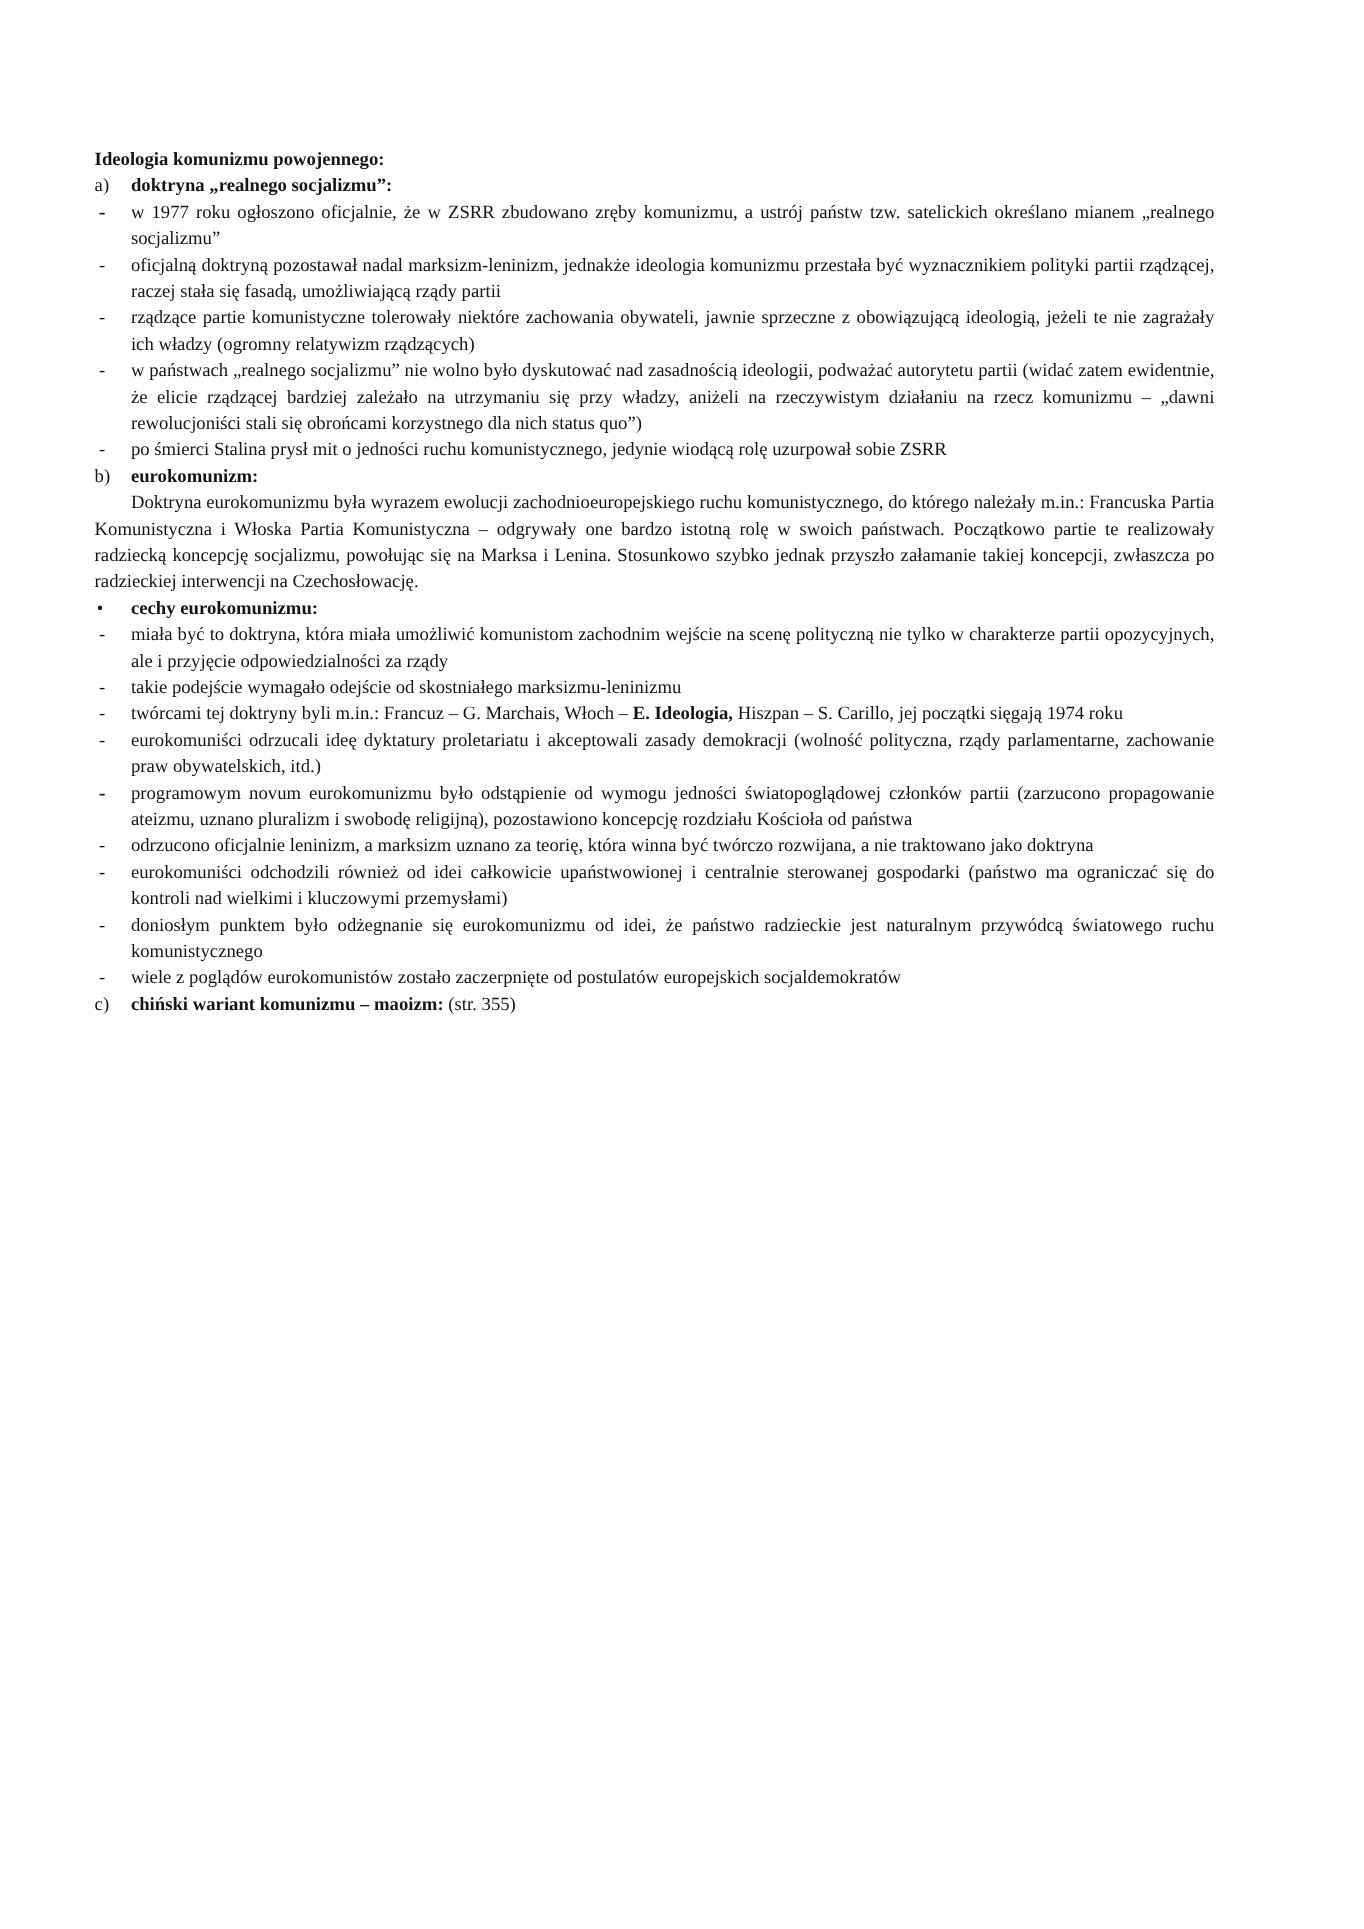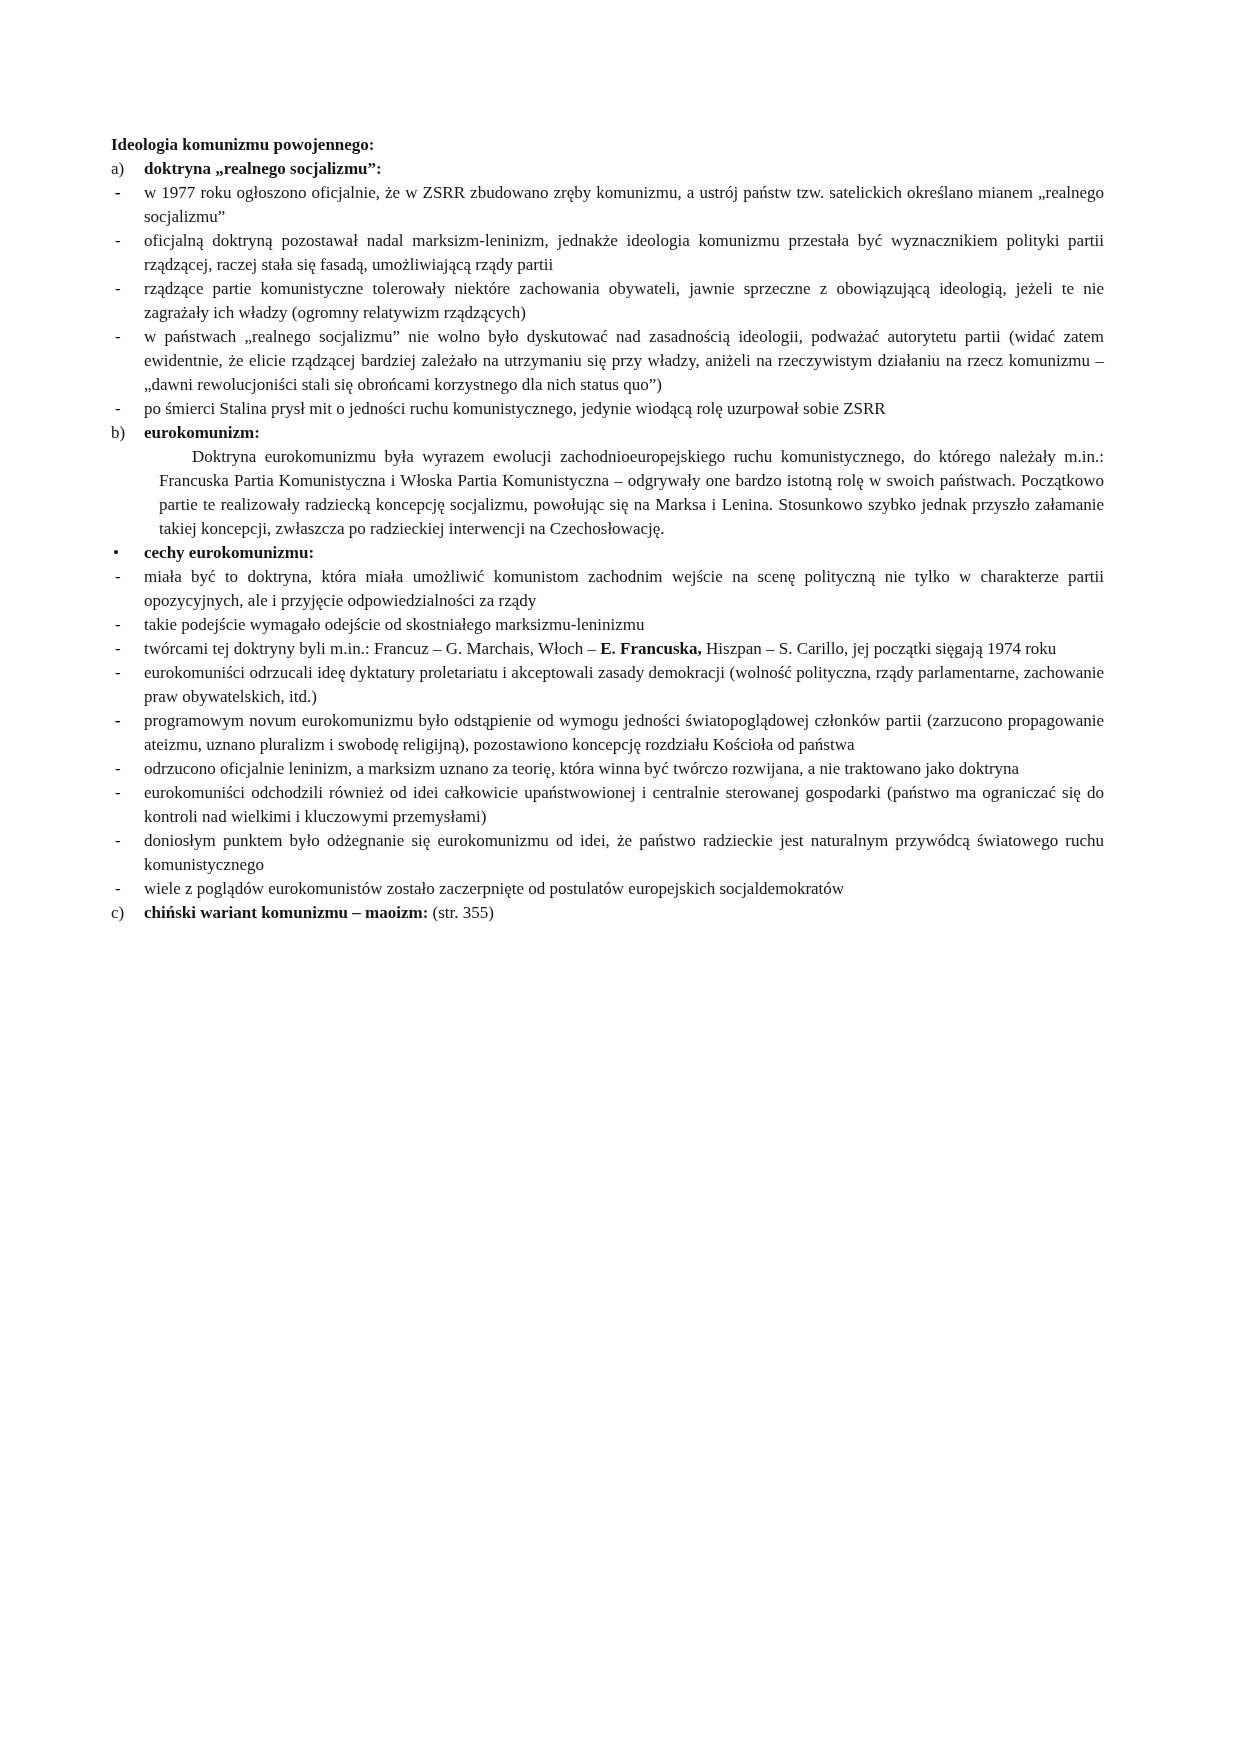--- a/index.html
+++ b/index.html
@@ -2,34 +2,34 @@
 <html><head>
 <meta charset="utf-8">
 <style>
   * { margin: 0; padding: 0; box-sizing: border-box; }
   html, body { background: #ffffff; }
   .page {
     position: relative;
     width: 1240px;
     height: 1754px;
     background: #ffffff;
-    padding: 133px 136px 0 111px;
+    padding: 133px 136px 0 86px;
     font-family: "Liberation Serif", serif;
     font-size: 17px;
     line-height: 24px;
     color: #151515;
     overflow: hidden;
   }
   .block { text-align: justify; }
   .block.title { font-weight: bold; text-align: left; }
   .hang { position: relative; padding-left: 33px; }
   .hang .marker { position: absolute; left: 0; top: 0; }
   .dash .marker { left: 4px; }
   .bullet .marker { left: 2px; }
-  .para { text-indent: 33px; margin-left: 48px; }
+  .para { text-indent: 33px; }
   .r-b { font-weight: bold; }
   .r-i { }
   .r-u { }
 </style>
 </head>
 <body>
 
 <div class="page">
   <div>
       <div class="block title"><span><span class=" r-b">Ideologia komunizmu powojennego:</span></span></div>
@@ -38,21 +38,21 @@
       <div class="block dash hang"><span class="marker">-</span><span><span class="">w 1977 roku ogłoszono oficjalnie, że w ZSRR zbudowano zręby komunizmu, a ustrój państw tzw. satelickich określano mianem „realnego socjalizmu”</span></span></div>
       <div class="block dash hang"><span class="marker">-</span><span><span class="">oficjalną doktryną pozostawał nadal marksizm-leninizm, jednakże ideologia komunizmu przestała być wyznacznikiem polityki partii rządzącej, raczej stała się fasadą, umożliwiającą rządy partii</span></span></div>
       <div class="block dash hang"><span class="marker">-</span><span><span class="">rządzące partie komunistyczne tolerowały niektóre zachowania obywateli, jawnie sprzeczne z obowiązującą ideologią, jeżeli te nie zagrażały ich władzy (ogromny relatywizm rządzących)</span></span></div>
       <div class="block dash hang"><span class="marker">-</span><span><span class="">w państwach „realnego socjalizmu” nie wolno było dyskutować nad zasadnością ideologii, podważać autorytetu partii (widać zatem ewidentnie, że elicie rządzącej bardziej zależało na utrzymaniu się przy władzy, aniżeli na rzeczywistym działaniu na rzecz komunizmu – „dawni rewolucjoniści stali się obrońcami korzystnego dla nich </span><span class=" r-i">status quo</span><span class="">”)</span></span></div>
       <div class="block dash hang"><span class="marker">-</span><span><span class="">po śmierci Stalina prysł mit o jedności ruchu komunistycznego, jedynie wiodącą rolę uzurpował sobie ZSRR</span></span></div>
       <div class="block alpha hang"><span class="marker">b)</span><span><span class=" r-b">eurokomunizm:</span></span></div>
       <div class="block para"><span><span class="">Doktryna eurokomunizmu była wyrazem ewolucji zachodnioeuropejskiego ruchu komunistycznego, do którego należały m.in.: Francuska Partia Komunistyczna i Włoska Partia Komunistyczna – odgrywały one bardzo istotną rolę w swoich państwach. Początkowo partie te realizowały radziecką koncepcję socjalizmu, powołując się na Marksa i Lenina. Stosunkowo szybko jednak przyszło załamanie takiej koncepcji, zwłaszcza po radzieckiej interwencji na Czechosłowację.</span></span></div>
       <div class="block bullet hang"><span class="marker">•</span><span><span class=" r-b">cechy eurokomunizmu:</span></span></div>
       <div class="block dash hang"><span class="marker">-</span><span><span class="">miała być to doktryna, która miała umożliwić komunistom zachodnim wejście na scenę polityczną nie tylko w charakterze partii opozycyjnych, ale i przyjęcie odpowiedzialności za rządy</span></span></div>
       <div class="block dash hang"><span class="marker">-</span><span><span class="">takie podejście wymagało odejście od skostniałego marksizmu-leninizmu</span></span></div>
-      <div class="block dash hang"><span class="marker">-</span><span><span class=" r-u">twórcami tej doktryny byli m.in.</span><span class="">: Francuz – G. Marchais, Włoch – </span><span class=" r-b">E. Francuska,</span><span class=""> Hiszpan – S. Carillo, jej początki sięgają 1974 roku</span></span></div>
+      <div class="block dash hang"><span class="marker">-</span><span><span class=" r-u">twórcami tej doktryny byli m.in.</span><span class="">: Francuz – G. Marchais, Włoch – </span><span class=" r-b">E. Ideologia,</span><span class=""> Hiszpan – S. Carillo, jej początki sięgają 1974 roku</span></span></div>
       <div class="block dash hang"><span class="marker">-</span><span><span class="">eurokomuniści odrzucali ideę dyktatury proletariatu i akceptowali zasady demokracji (wolność polityczna, rządy parlamentarne, zachowanie praw obywatelskich, itd.)</span></span></div>
       <div class="block dash hang"><span class="marker">-</span></div>
       <div class="block dash hang"><span class="marker">-</span><span><span class="">programowym </span><span class=" r-i">novum</span><span class=""> eurokomunizmu było odstąpienie od wymogu jedności światopoglądowej członków partii (zarzucono propagowanie ateizmu, uznano pluralizm i swobodę religijną), pozostawiono koncepcję rozdziału Kościoła od państwa</span></span></div>
       <div class="block dash hang"><span class="marker">-</span><span><span class="">odrzucono oficjalnie leninizm, a marksizm uznano za teorię, która winna być twórczo rozwijana, a nie traktowano jako doktryna</span></span></div>
       <div class="block dash hang"><span class="marker">-</span><span><span class="">eurokomuniści odchodzili również od idei całkowicie upaństwowionej i centralnie sterowanej gospodarki (państwo ma ograniczać się do kontroli nad wielkimi i kluczowymi przemysłami)</span></span></div>
       <div class="block dash hang"><span class="marker">-</span><span><span class="">doniosłym punktem było odżegnanie się eurokomunizmu od idei, że państwo radzieckie jest naturalnym przywódcą światowego ruchu komunistycznego</span></span></div>
       <div class="block dash hang"><span class="marker">-</span><span><span class="">wiele z poglądów eurokomunistów zostało zaczerpnięte od postulatów europejskich socjaldemokratów</span></span></div>
       <div class="block alpha hang"><span class="marker">c)</span><span><span class=" r-b">chiński wariant komunizmu – maoizm:</span><span class=""> (str. 355)</span></span></div>
     </div>
 </div>

